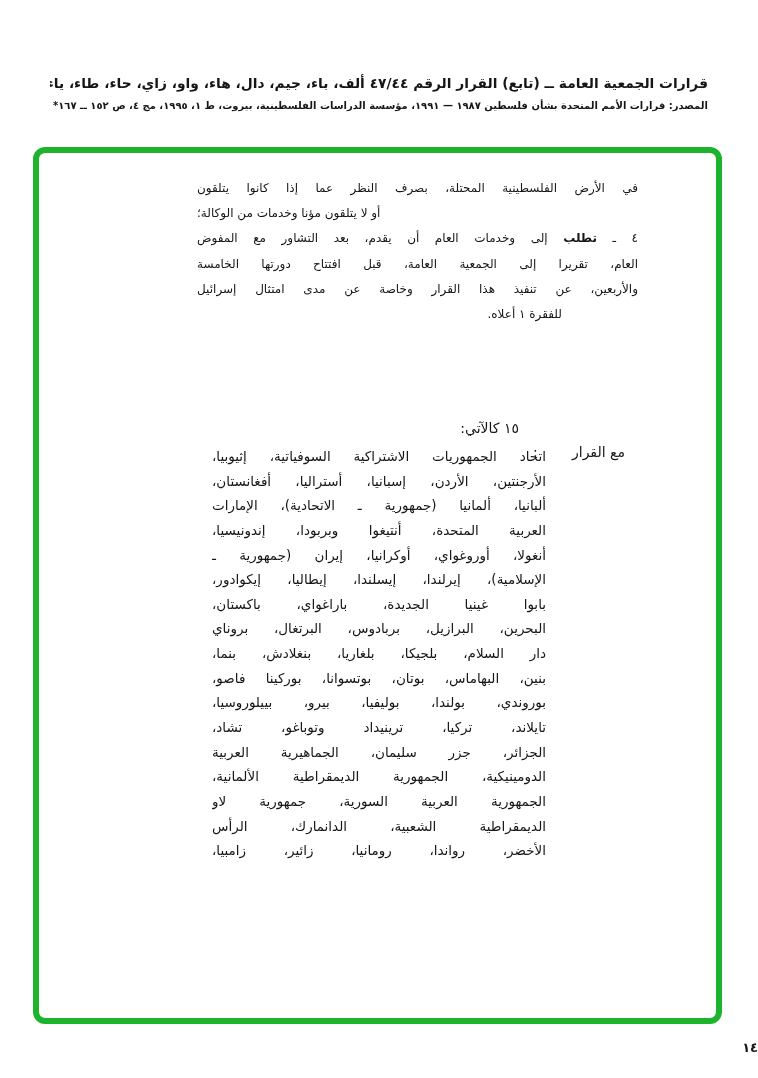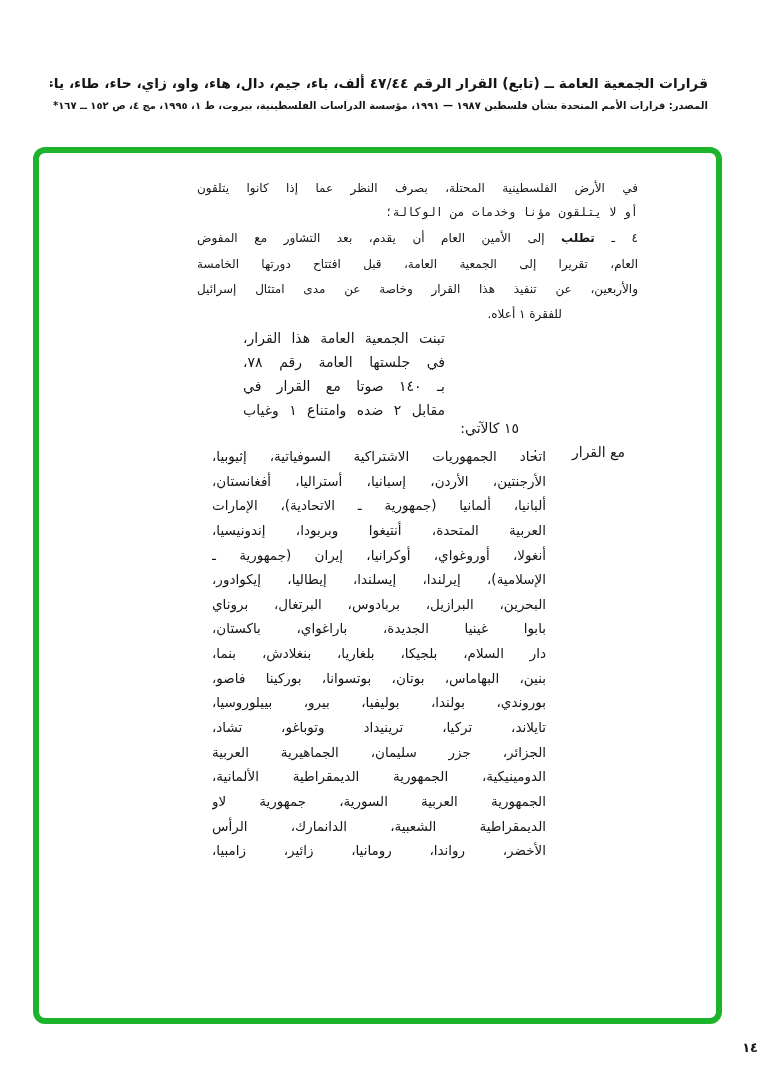--- a/index.html
+++ b/index.html
@@ -18,21 +18,21 @@
     direction:rtl;text-align:right;font-weight:bold;font-size:10px;line-height:14px;
     white-space:nowrap;overflow:hidden;
   }
   .frame{
     position:absolute;left:33px;top:147px;width:677px;height:865px;
     border:6px solid #1db32d;border-radius:12px;background:transparent;
   }
   .txt{direction:rtl;position:absolute;}
   .ln{box-sizing:border-box;overflow:hidden;}
   .ln.j{text-align:justify;text-align-last:justify;}
-  .ln.l{text-align:right;font-family:Liberation Mono, monospace;}
+  .ln.l{text-align:left;}
   .ln.fq{text-align:right;padding-right:76px;}
   .ln .b{font-weight:bold;}
   .blockA{top:176px;left:197px;width:441px;font-size:12px;line-height:25.2px;}
   .blockA .ln{height:25.2px;}
   .blockB{top:326px;left:243px;width:202px;font-size:14px;line-height:24px;}
   .blockB .ln{height:24px;text-align:justify;text-align-last:justify;}
   .blockB-tail{top:420px;left:441px;width:78px;font-size:14px;text-align:right;}
   .vote-label{
     top:444px;left:533px;width:92px;font-size:14px;
     display:flex;justify-content:space-between;
@@ -52,51 +52,44 @@
   <div class="hdr-title">قرارات الجمعية العامة ــ (تابع) القرار الرقم ٤٧/٤٤ ألف، باء، جيم، دال، هاء، واو، زاي، حاء، طاء، ياء، كاف</div>
 
   <div class="hdr-source">المصدر: قرارات الأمم المتحدة بشأن فلسطين ١٩٨٧ — ١٩٩١، مؤسسة الدراسات الفلسطينية، بيروت، ط ١، ١٩٩٥، مج ٤، ص ١٥٢ ــ ١٦٧*</div>
 
   <div class="frame" style="border-color: rgb(29, 179, 45);"></div>
 
   <div class="txt blockA">
 
   <div class="ln j">في الأرض الفلسطينية المحتلة، بصرف النظر عما إذا كانوا يتلقون</div>
       <div class="ln l">أو لا يتلقون مؤنا وخدمات من الوكالة؛</div>
-      <div class="ln j"><span>٤ ـ </span><span class="b">تطلب</span><span> إلى الأمين العام أن يقدم، بعد التشاور مع المفوض</span></div>
+      <div class="ln j"><span>٤ ـ </span><span class="b">تطلب</span><span> إلى وخدمات العام أن يقدم، بعد التشاور مع المفوض</span></div>
       <div class="ln j">العام، تقريرا إلى الجمعية العامة، قبل افتتاح دورتها الخامسة</div>
       <div class="ln j">والأربعين، عن تنفيذ هذا القرار وخاصة عن مدى امتثال إسرائيل</div>
       <div class="ln fq">للفقرة ١ أعلاه.</div>
     </div>
 
-  <div class="txt blockB">
-
-  <div class="ln">تبنت الجمعية العامة هذا القرار،</div>
-      <div class="ln">في جلستها العامة رقم ٧٨،</div>
-      <div class="ln">بـ ١٤٠ صوتا مع القرار في</div>
-      <div class="ln">مقابل ٢ ضده وامتناع ١ وغياب</div>
-    </div>
 
   <div class="txt blockB-tail">١٥ كالآتي:</div>
 
   <div class="txt vote-label">
     <span>مع القرار</span>
     <span>:</span>
   </div>
 
   <div class="txt blockC">
 
   <div class="ln">اتحاد الجمهوريات الاشتراكية السوفياتية، إثيوبيا،</div>
       <div class="ln">الأرجنتين، الأردن، إسبانيا، أستراليا، أفغانستان،</div>
       <div class="ln">ألبانيا، ألمانيا (جمهورية ـ الاتحادية)، الإمارات</div>
       <div class="ln">العربية المتحدة، أنتيغوا وبربودا، إندونيسيا،</div>
       <div class="ln">أنغولا، أوروغواي، أوكرانيا، إيران (جمهورية ـ</div>
       <div class="ln">الإسلامية)، إيرلندا، إيسلندا، إيطاليا، إيكوادور،</div>
+      <div class="ln">بابوا غينيا الجديدة، باراغواي، باكستان،</div>
       <div class="ln">البحرين، البرازيل، بربادوس، البرتغال، بروناي</div>
-      <div class="ln">بابوا غينيا الجديدة، باراغواي، باكستان،</div>
       <div class="ln">دار السلام، بلجيكا، بلغاريا، بنغلادش، بنما،</div>
       <div class="ln">بنين، البهاماس، بوتان، بوتسوانا، بوركينا فاصو،</div>
       <div class="ln">بوروندي، بولندا، بوليفيا، بيرو، بييلوروسيا،</div>
       <div class="ln">تايلاند، تركيا، ترينيداد وتوباغو، تشاد،</div>
       <div class="ln">الجزائر، جزر سليمان، الجماهيرية العربية</div>
       <div class="ln">الدومينيكية، الجمهورية الديمقراطية الألمانية،</div>
       <div class="ln">الجمهورية العربية السورية، جمهورية لاو</div>
       <div class="ln">الديمقراطية الشعبية، الدانمارك، الرأس</div>
       <div class="ln">الأخضر، رواندا، رومانيا، زائير، زامبيا،</div>
     </div>

